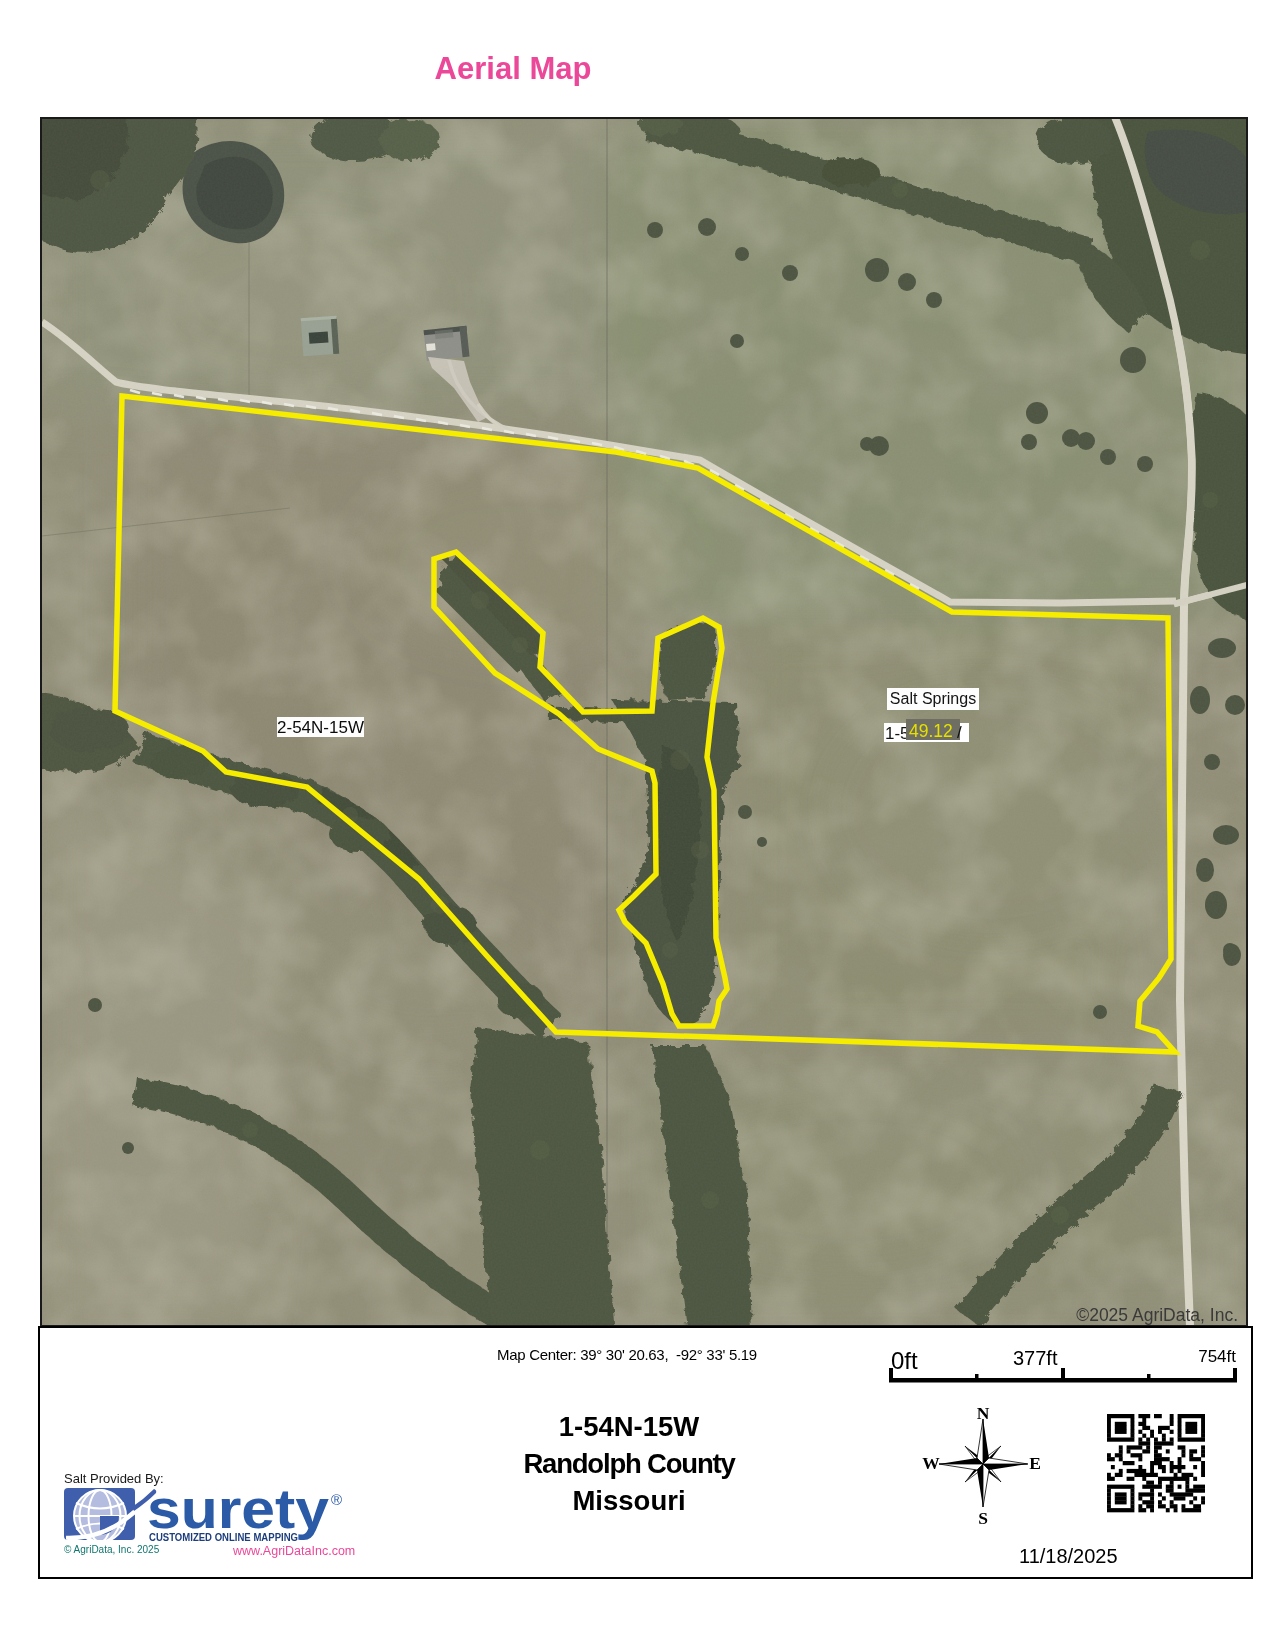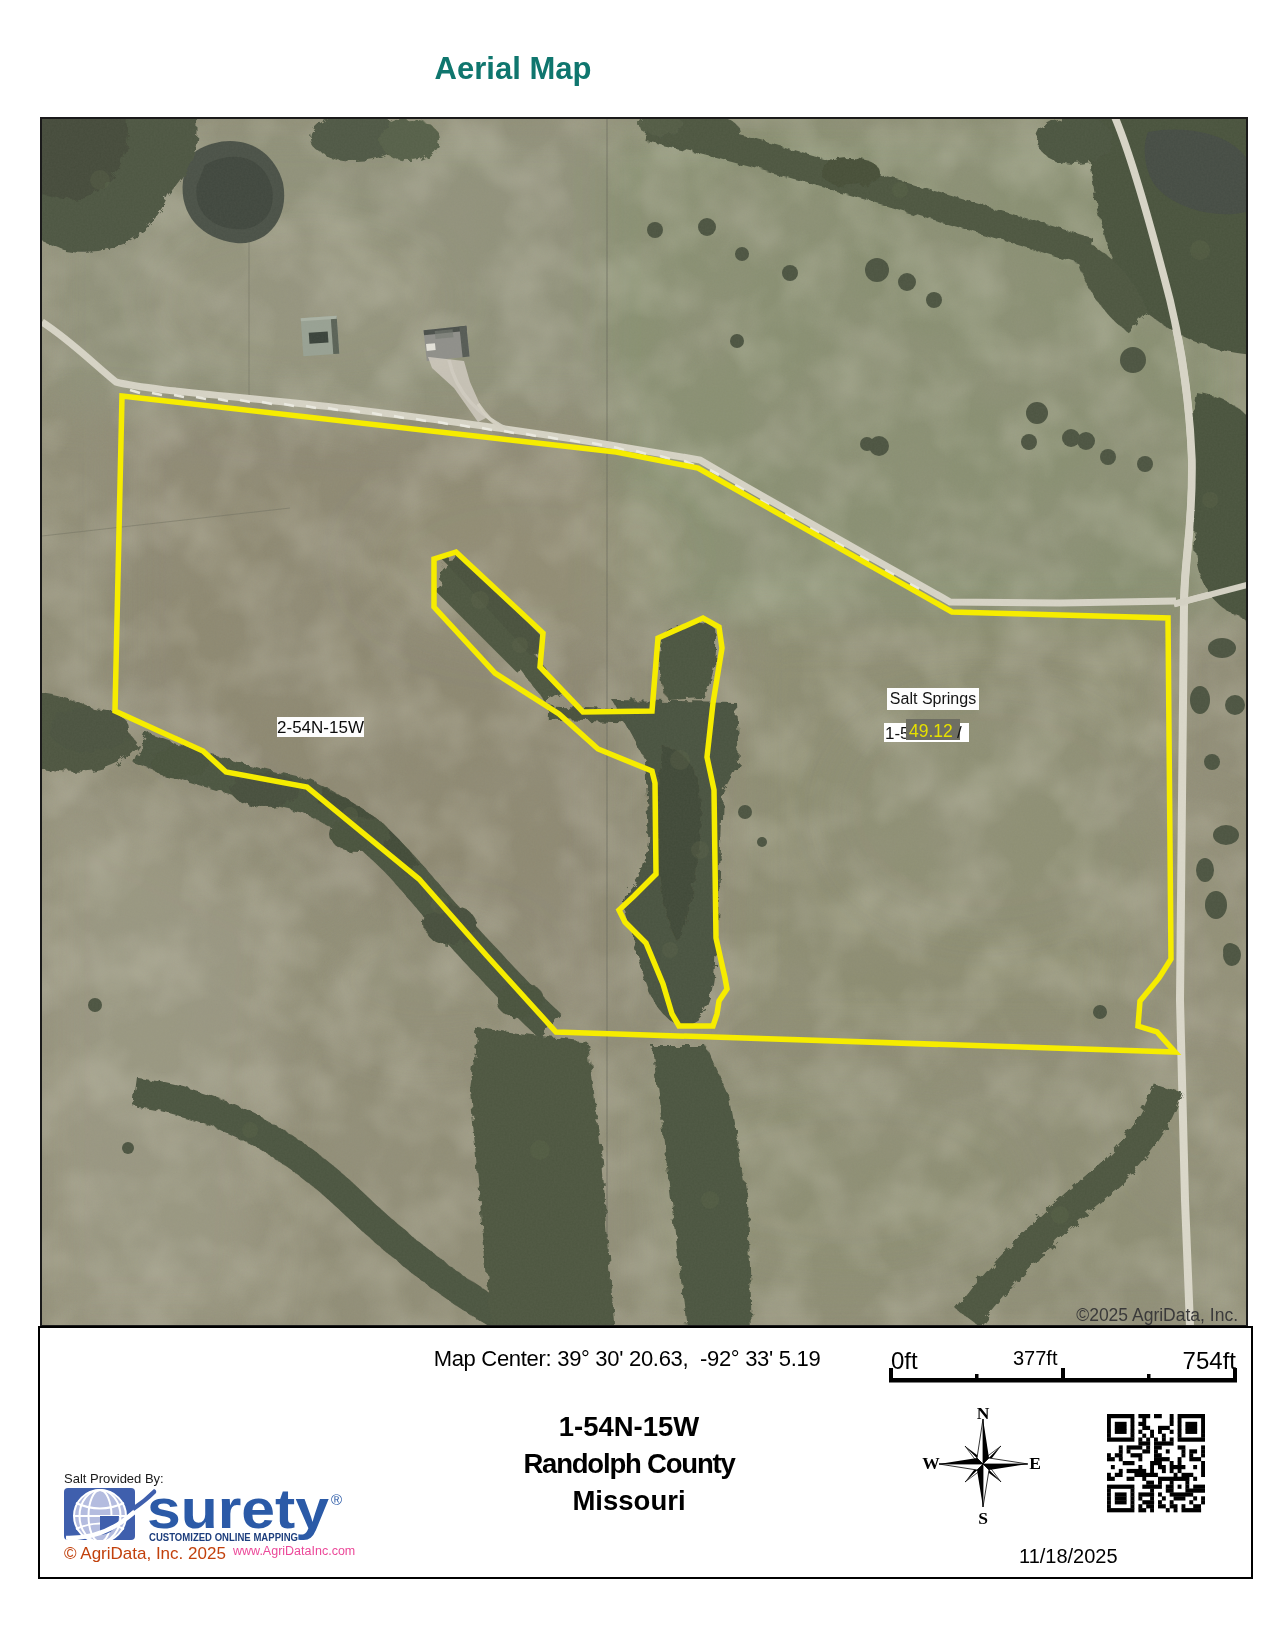--- a/index.html
+++ b/index.html
@@ -2,21 +2,21 @@
 <html><head>
 <meta charset="utf-8">
 <style>
   html,body{margin:0;padding:0;background:#fff;}
   body{width:1275px;height:1650px;position:relative;font-family:"Liberation Sans",sans-serif;overflow:hidden;}
   .abs{position:absolute;}
 </style>
 </head>
 <body>
 
-<div class="abs" style="left:0;top:51px;width:1026px;text-align:center;font-size:31px;font-weight:bold;color:#0f766e;">Aerial Map</div>
+<div class="abs" style="left:0;top:51px;width:1026px;text-align:center;font-size:31px;font-weight:bold;color:#ec4899;">Aerial Map</div>
 
 <div class="abs" style="left:40px;top:117px;width:1204px;height:1206px;border:2px solid #1a1a1a;">
 <svg width="1204" height="1206" viewBox="42 119 1204 1206" xmlns="http://www.w3.org/2000/svg">
 <defs>
   <filter id="soft" x="-30%" y="-30%" width="160%" height="160%">
           <feGaussianBlur stdDeviation="20"></feGaussianBlur>
         </filter>
   <filter id="soft2" x="-30%" y="-30%" width="160%" height="160%">
           <feGaussianBlur stdDeviation="6"></feGaussianBlur>
         </filter>
@@ -260,27 +260,27 @@
 <rect x="906" y="719" width="54" height="21" fill="#6e6e62"></rect>
 <text x="909" y="737" font-size="17.5" font-family="Liberation Sans, sans-serif" fill="#e6e000">49.12</text>
 <text x="957" y="738" font-size="17" font-family="Liberation Sans, sans-serif" fill="#111">/</text>
 
 <text x="1238" y="1321" font-size="17.5" font-family="Liberation Sans, sans-serif" fill="#3a3a3a" text-anchor="end">©2025 AgriData, Inc.</text>
 </svg>
 </div>
 
 <div class="abs" style="left:38px;top:1326px;width:1215px;height:253px;border:2px solid #000;box-sizing:border-box;"></div>
 
-<div class="abs" style="left:0;top:1346px;width:1254px;text-align:center;font-size:22px;letter-spacing:-0.3px;color:#000;">Map Center: 39° 30' 20.63,&nbsp; -92° 33' 5.19</div>
+<div class="abs" style="left:0;top:1346px;width:1254px;text-align:center;font-size:15px;letter-spacing:-0.3px;color:#000;">Map Center: 39° 30' 20.63,&nbsp; -92° 33' 5.19</div>
 
 <div class="abs" style="left:0;top:1408px;width:1258px;text-align:center;font-size:27.5px;font-weight:bold;color:#000;line-height:37px;">1-54N-15W<br><span style="letter-spacing:-1.2px;margin-top:16px;">Randolph County</span><br>Missouri</div>
 
 <div class="abs" style="left:891px;top:1347px;font-size:24px;color:#000;">0ft</div>
 <div class="abs" style="left:1013px;top:1347px;width:100px;text-align:left;font-size:20px;color:#000;">377ft</div>
-<div class="abs" style="left:1136px;top:1347px;width:100px;text-align:right;font-size:24px;color:#000;">754ft</div>
+<div class="abs" style="left:1136px;top:1347px;width:100px;text-align:right;font-size:17px;color:#000;">754ft</div>
 
 <svg class="abs" style="left:889px;top:1368px;" width="350" height="16" viewBox="0 0 350 16">
   <rect x="0" y="10" width="348" height="4.5" fill="#000"></rect>
   <rect x="0" y="0" width="4" height="14" fill="#000"></rect>
   <rect x="172" y="0" width="4" height="14" fill="#000"></rect>
   <rect x="344" y="0" width="4" height="14" fill="#000"></rect>
   <rect x="86" y="6" width="3.5" height="8" fill="#000"></rect>
   <rect x="258" y="6" width="3.5" height="8" fill="#000"></rect>
 </svg>
 
@@ -510,14 +510,14 @@
   <path d="M69,20 Q81,12 91,2 Q94,3 93,6 Q84,15 71,24 Z" fill="#3f5fad"></path>
 </svg>
 
 <svg class="abs" style="left:146px;top:1490px;" width="200" height="62" viewBox="0 0 200 62">
   <text x="1" y="38" font-size="56" font-weight="bold" font-family="Liberation Sans, sans-serif" fill="#2b5aa7" textLength="182" lengthAdjust="spacingAndGlyphs">surety</text>
 </svg>
 <div class="abs" style="left:331px;top:1491px;font-size:15px;color:#2b5aa7;">®</div>
 <svg class="abs" style="left:149px;top:1531px;" width="155" height="12" viewBox="0 0 155 12">
   <text x="0" y="9.5" font-size="10" font-weight="bold" font-family="Liberation Sans, sans-serif" fill="#1d3e7d" textLength="149" lengthAdjust="spacingAndGlyphs">CUSTOMIZED ONLINE MAPPING</text>
 </svg>
-<div class="abs" style="left:64px;top:1544px;font-size:17px;color:#c2410c;text-align:right;">© AgriData, Inc. 2025</div>
+<div class="abs" style="left:64px;top:1544px;font-size:10px;color:#0f766e;text-align:right;">© AgriData, Inc. 2025</div>
 <div class="abs" style="left:233px;top:1544px;font-size:12.5px;color:#ec4899;">www.AgriDataInc.com</div>
 
 </body></html>

